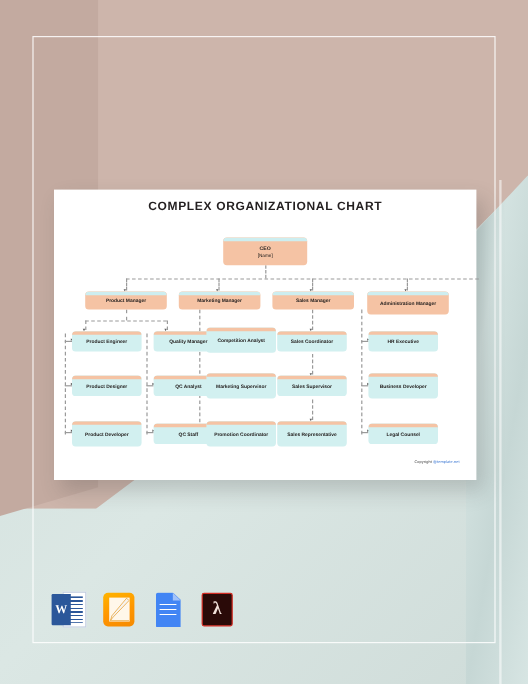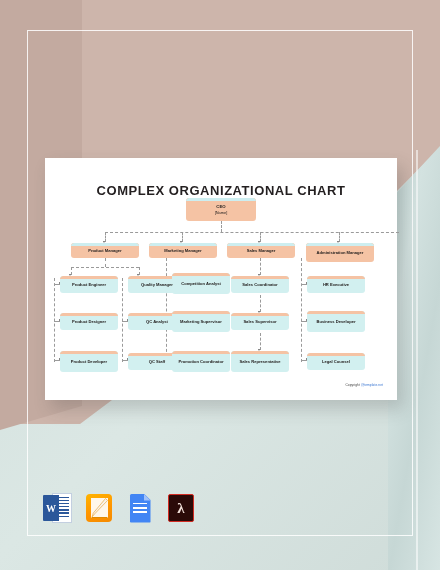--- a/index.html
+++ b/index.html
@@ -22,22 +22,22 @@
             background:linear-gradient(100deg,#b9cfcd 0%,#d3e2e0 30%,#c6d7d5 60%,#d7e5e3 100%);
             clip-path:polygon(0 56px, 52px 0, 52px 424px, 0 424px);}
   .bg-glassline{position:absolute;left:416px;top:150px;width:2px;height:420px;
             background:rgba(255,255,255,.55);}
   
   .frame{position:absolute;left:27px;top:30px;width:386px;height:506px;
          border:1.2px solid rgba(255,255,255,.85);box-sizing:border-box;}
   
   .page{position:absolute;left:45px;top:158px;width:352px;height:242px;
         background:#ffffff;box-shadow:6px 9px 16px rgba(60,60,60,.22);}
-  .doc-title{position:absolute;left:0;top:25px;width:100%;text-align:center;
-             font-size:13px;font-weight:700;letter-spacing:.55px;color:#231f20;}
+  .doc-title{position:absolute;left:0;top:9px;width:100%;text-align:center;
+             font-size:10px;font-weight:700;letter-spacing:.55px;color:#231f20;}
   .copyright{position:absolute;right:14px;bottom:13px;font-size:3.2px;
              color:#3d3d3d;letter-spacing:.1px;white-space:nowrap;}
   .copyright .lnk{color:#2f6fd0;}
   
   .chart{position:absolute;left:0;top:0;width:352px;height:242px;}
   .node{position:absolute;box-sizing:border-box;border-radius:3px;
         display:flex;align-items:center;justify-content:center;text-align:center;
         font-size:4.1px;font-weight:700;line-height:1.35;color:#24201f;
         padding:1px 2px;overflow:hidden;}
   .node .cap{position:absolute;left:0;right:0;top:0;height:2.6px;border-radius:3px 3px 0 0;}

